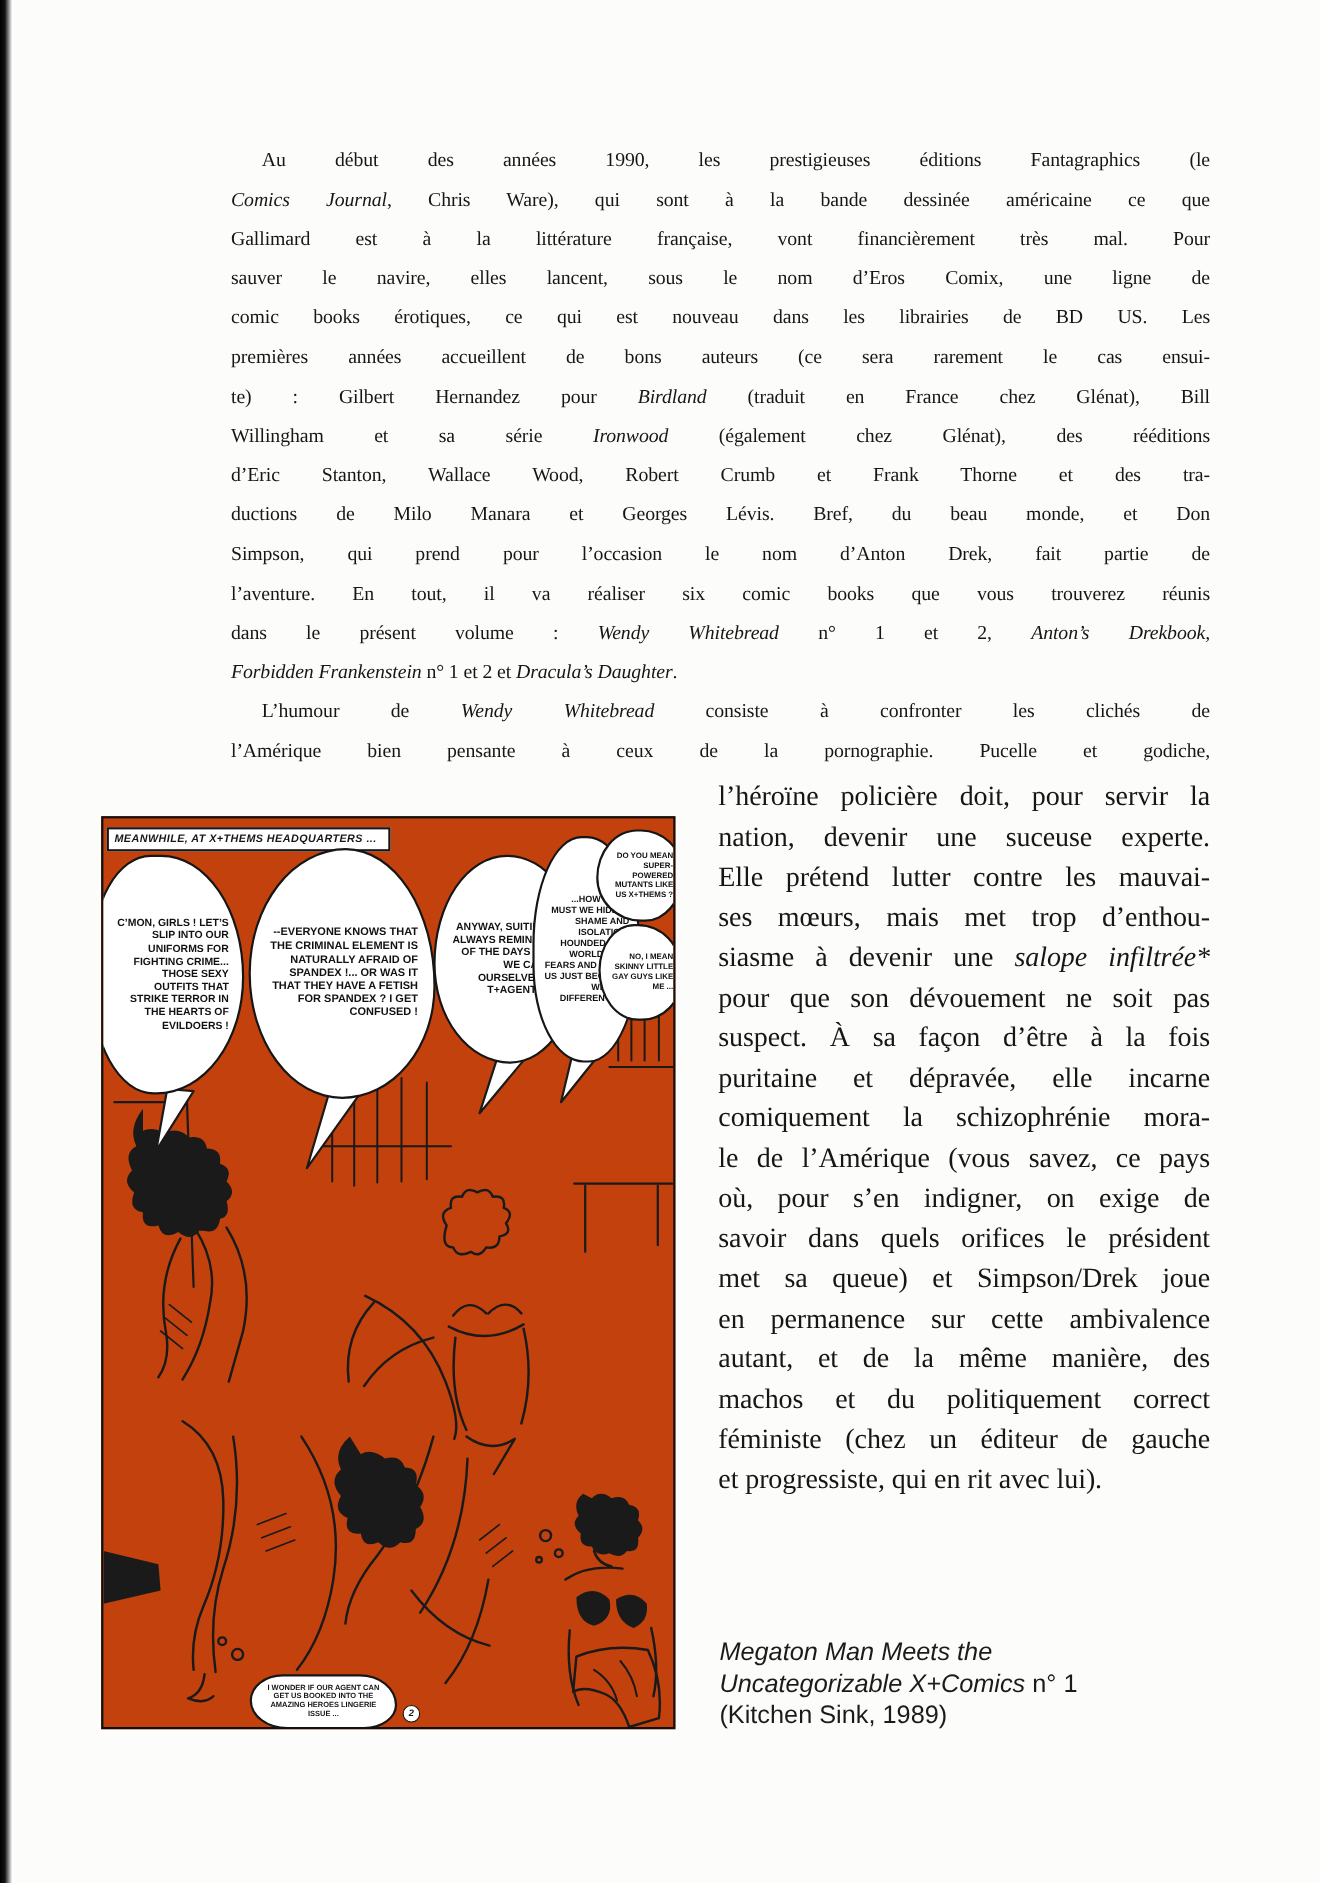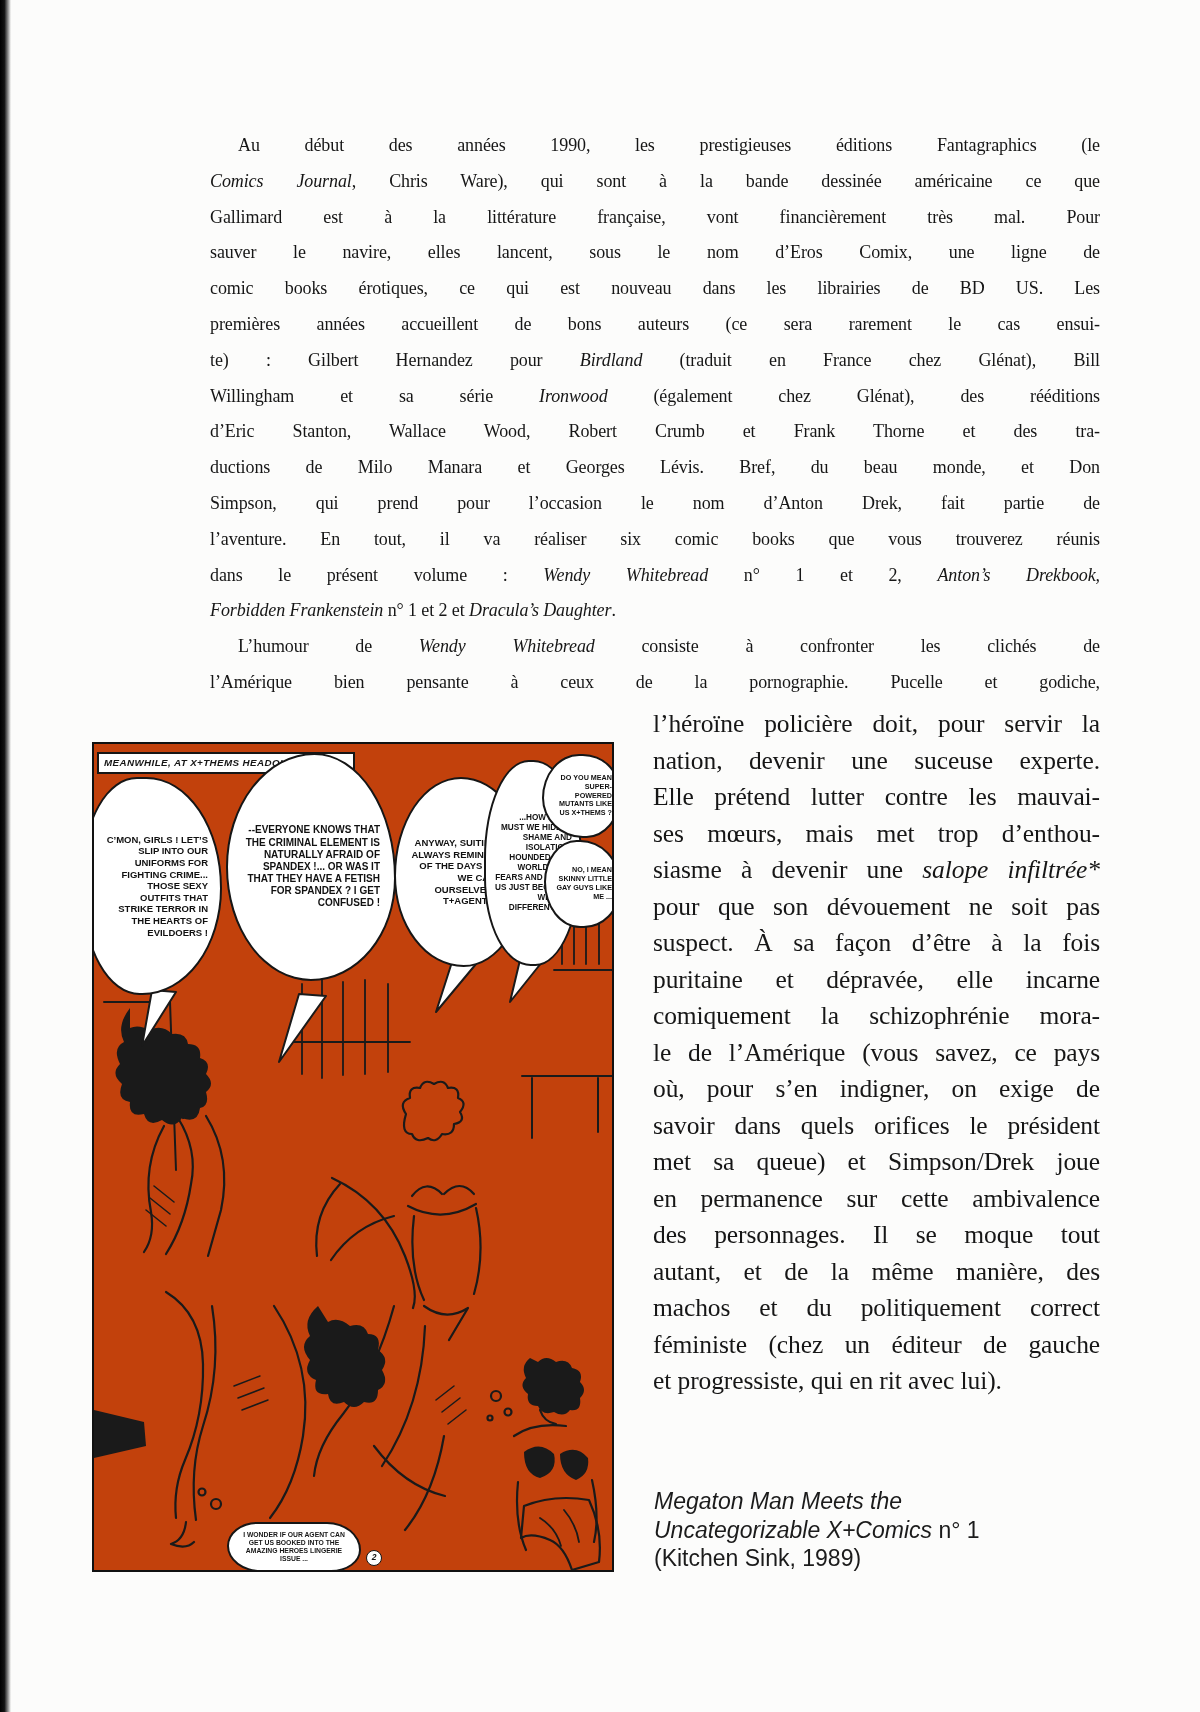--- a/index.html
+++ b/index.html
@@ -37,21 +37,21 @@
     font:italic bold 9.8px/16px "Liberation Sans","DejaVu Sans",sans-serif;
     padding:1px 5px; letter-spacing:.4px; white-space:nowrap; z-index:2;
   }
   .bln {
     position:absolute; background:#fff; border:2.4px solid #161616; box-sizing:border-box;
     display:flex; align-items:center; justify-content:center; text-align:right;
     font-family:"Liberation Sans","DejaVu Sans",sans-serif; font-weight:bold; color:#111;
     line-height:1.22; z-index:2;
   }
   .b1 { left:-12px; top:33px;  width:140px; height:218px; border-radius:40% 55% 58% 42% / 45% 52% 50% 48%; font-size:9.5px; padding:10px 12px 10px 22px; }
-  .b2 { left:132px; top:9px;  width:170px; height:228px; border-radius:52% 48% 50% 50% / 50% 55% 45% 50%; font-size:10px;  padding:14px; }
+  .b2 { left:132px; top:27px;  width:170px; height:228px; border-radius:52% 48% 50% 50% / 50% 55% 45% 50%; font-size:10px;  padding:14px; }
   .b3 { left:300px; top:33px;  width:134px; height:190px; border-radius:50% 50% 48% 52% / 52% 48% 52% 48%; font-size:9.5px; padding:12px; }
   .b4 { left:390px; top:16px;  width:98px;  height:206px; border-radius:48% 52% 50% 50% / 50% 50% 55% 45%; font-size:8.2px; padding:10px 8px; }
   .b5 { left:448px; top:10px;  width:78px;  height:84px;  border-radius:50% 50% 45% 55% / 55% 45% 50% 50%; font-size:7.2px; padding:6px; z-index:3; }
   .b6 { left:450px; top:96px;  width:76px;  height:88px;  border-radius:45% 55% 50% 50% / 50% 50% 45% 55%; font-size:7.2px; padding:6px; z-index:3; }
   .cloud {
     position:absolute; left:133px; top:778px; width:134px; height:50px;
     background:#fff; border:2px solid #161616; box-sizing:border-box;
     border-radius:30px 34px 30px 34px / 24px 28px 22px 26px;
     display:flex; align-items:center; justify-content:center; text-align:center;
     font:bold 6.8px/1.2 "Liberation Sans","DejaVu Sans",sans-serif; padding:4px 8px; z-index:3;
@@ -101,21 +101,20 @@
     <div class="ln"><span>siasme à devenir une </span><span class="i">salope infiltrée*</span></div>
     <div class="ln"><span>pour que son dévouement ne soit pas</span></div>
     <div class="ln"><span>suspect. À sa façon d’être à la fois</span></div>
     <div class="ln"><span>puritaine et dépravée, elle incarne</span></div>
     <div class="ln"><span>comiquement la schizophrénie mora-</span></div>
     <div class="ln"><span>le de l’Amérique (vous savez, ce pays</span></div>
     <div class="ln"><span>où, pour s’en indigner, on exige de</span></div>
     <div class="ln"><span>savoir dans quels orifices le président</span></div>
     <div class="ln"><span>met sa queue) et Simpson/Drek joue</span></div>
     <div class="ln"><span>en permanence sur cette ambivalence</span></div>
-    <div class="ln"><span>des personnages. Il se moque tout</span></div>
     <div class="ln"><span>autant, et de la même manière, des</span></div>
     <div class="ln"><span>machos et du politiquement correct</span></div>
     <div class="ln"><span>féministe (chez un éditeur de gauche</span></div>
     <div class="ln endln"><span>et progressiste, qui en rit avec lui).</span></div>
   </div>
 
   <figure class="comic" style="margin:0">
     <svg width="522" height="830" viewBox="0 0 522 830">
       <g fill="none" stroke="#1a1a1a" stroke-width="2.2" stroke-linecap="round" stroke-linejoin="round">
         <path d="M208,240 V330 M228,236 V334 M249,238 V331 M271,236 V330 M294,240 V328 M196,298 H316" stroke-width="1.8"></path>

